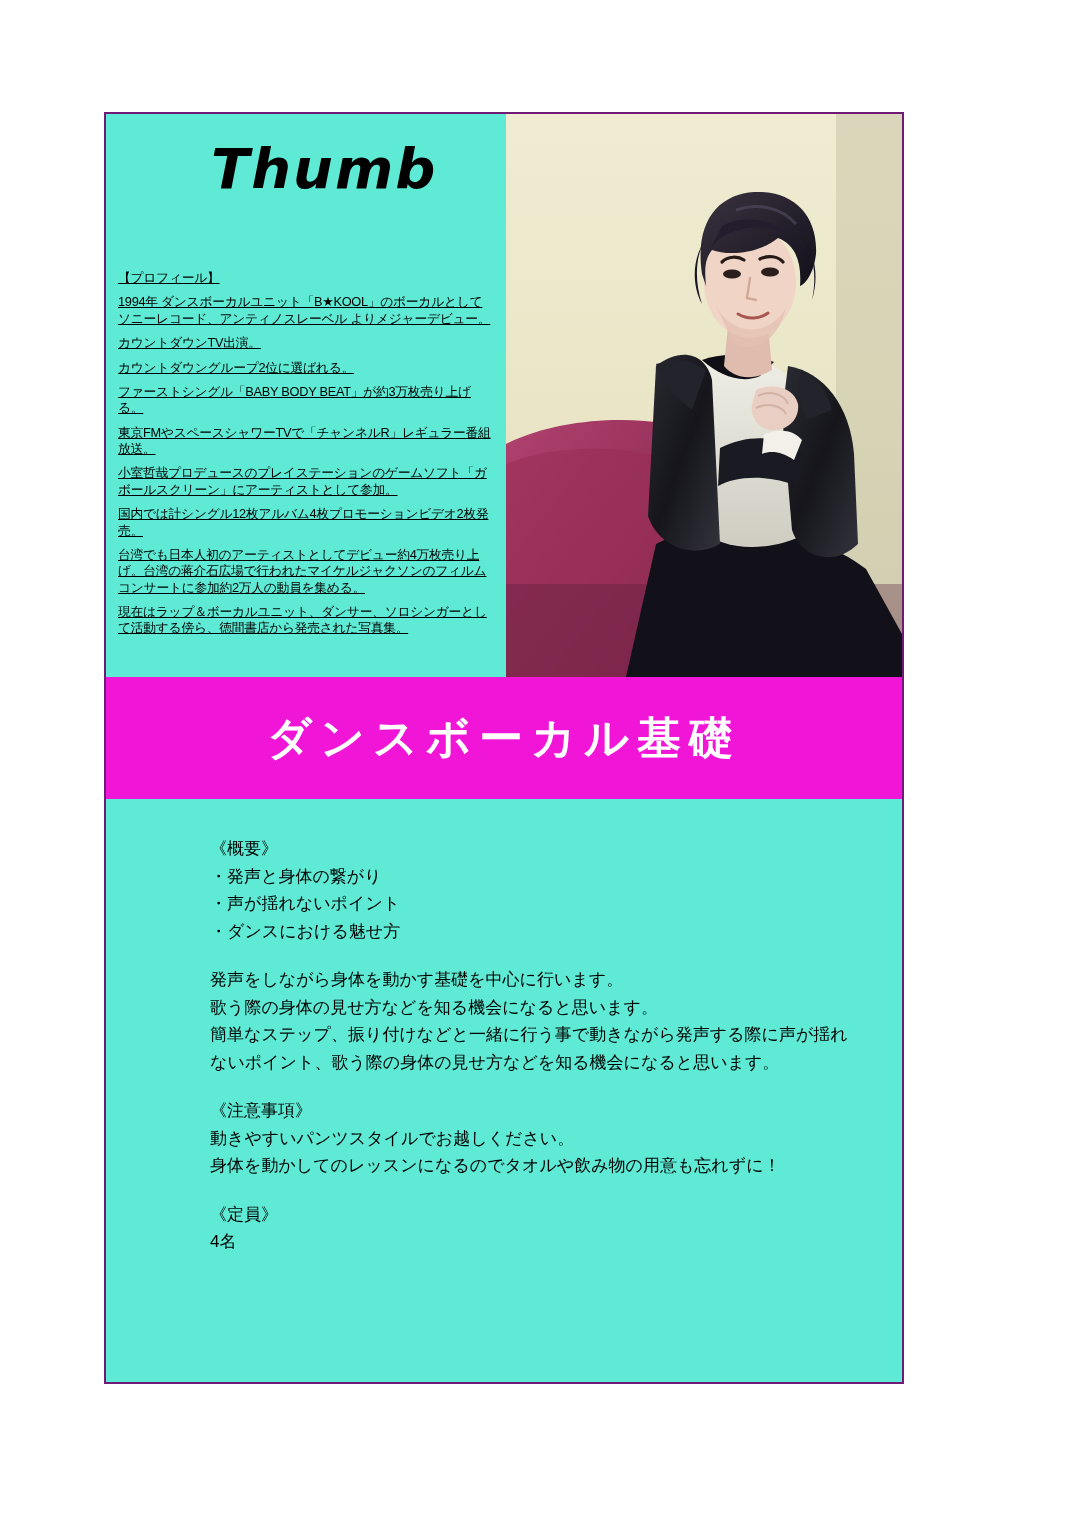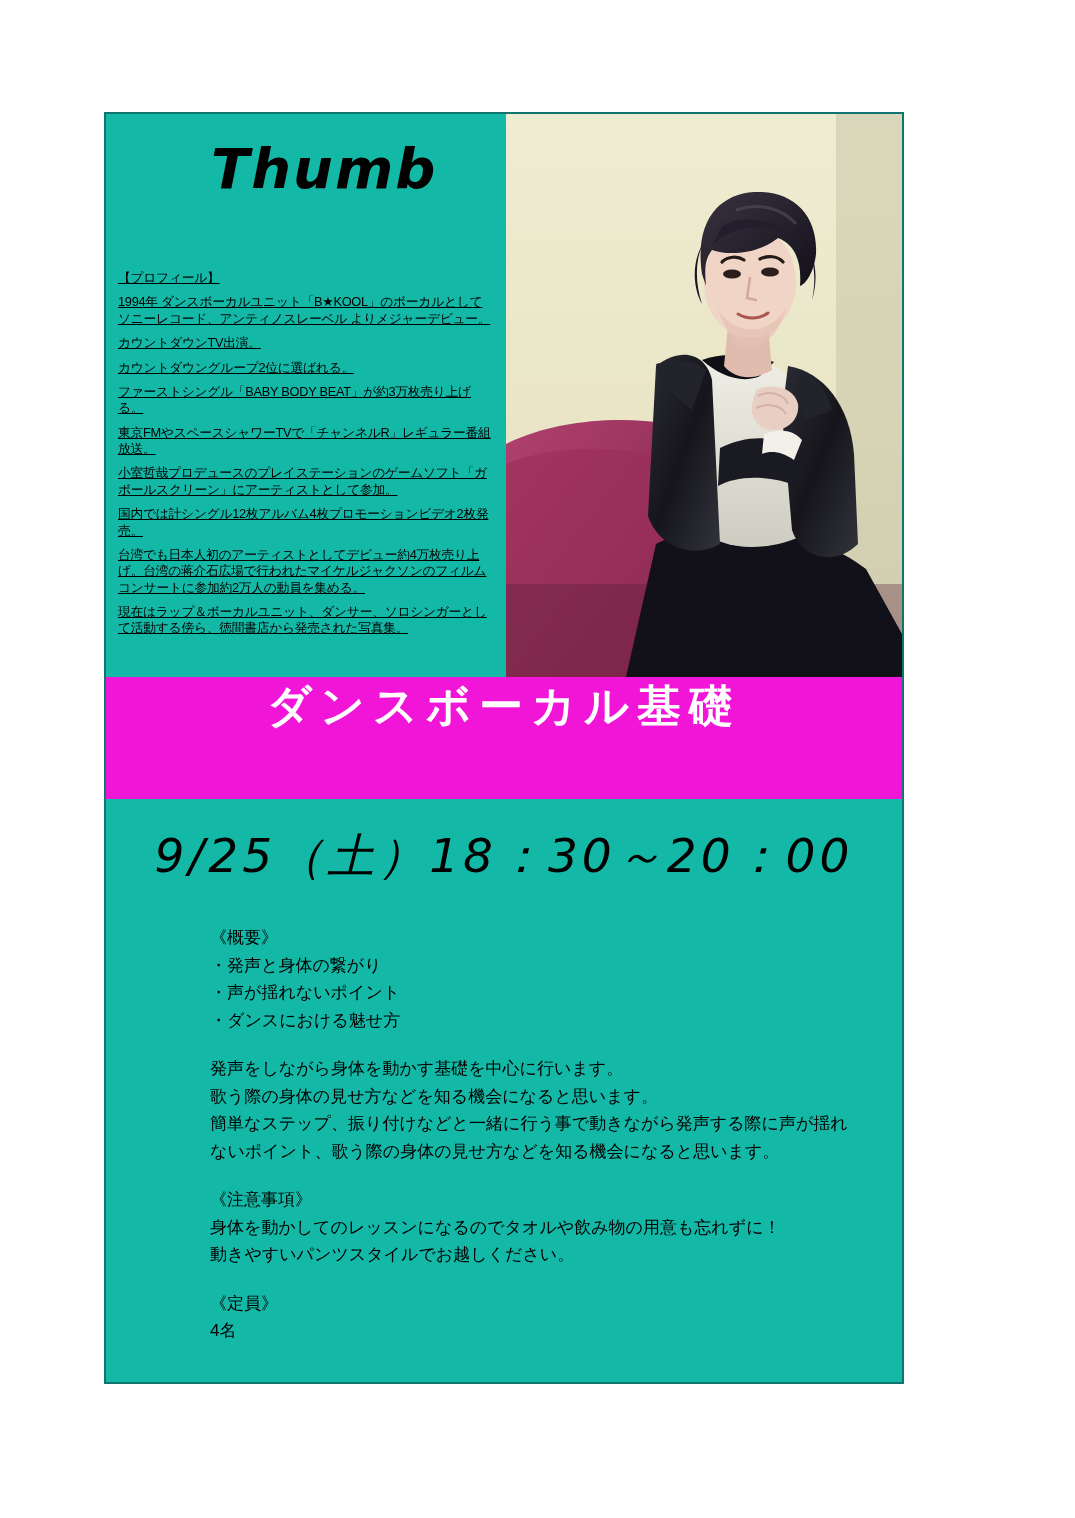--- a/index.html
+++ b/index.html
@@ -15,23 +15,23 @@
     overflow: hidden;
   }
 
   
   #flyer {
     position: absolute;
     left: 104px;
     top: 112px;
     width: 800px;
     height: 1272px;
-    border: 2px solid #0f766e;
+    border: 2px solid #701a75;
     box-sizing: border-box;
-    background: #14b8a6;
+    background: #5eead4;
   }
 
   
   .top-section {
     position: relative;
     height: 563px;
     width: 100%;
     overflow: hidden;
   }
 
@@ -79,21 +79,21 @@
   }
   .photo svg { display: block; }
 
   
   .band {
     position: relative;
     width: 100%;
     height: 122px;
     background: #f115d8;
     display: flex;
-    align-items: flex-start;
+    align-items: center;
     justify-content: center;
   }
   .band-text {
     font-family: "DejaVu Sans", sans-serif;
     font-size: 44px;
     font-weight: bold;
     color: #ffffff;
     letter-spacing: 8px;
     white-space: nowrap;
   }
@@ -235,39 +235,38 @@
 
         <rect x="0" y="0" width="396" height="563" fill="none"></rect>
       </svg>
     </div>
   </div>
 
   <div class="band">
     <div class="band-text">ダンスボーカル基礎</div>
   </div>
 
-  <div class="date-line">9/25（土）18：30～20：00</div>
 
   <div class="body-copy">
     <p>《概要》</p>
     <p>・発声と身体の繋がり</p>
     <p>・声が揺れないポイント</p>
     <p>・ダンスにおける魅せ方</p>
 
     <div class="gap"></div>
 
     <p>発声をしながら身体を動かす基礎を中心に行います。</p>
     <p>歌う際の身体の見せ方などを知る機会になると思います。</p>
     <p>簡単なステップ、振り付けなどと一緒に行う事で動きながら発声する際に声が揺れないポイント、歌う際の身体の見せ方などを知る機会になると思います。</p>
 
     <div class="gap"></div>
 
     <p>《注意事項》</p>
+    <p>動きやすいパンツスタイルでお越しください。</p>
     <p>身体を動かしてのレッスンになるのでタオルや飲み物の用意も忘れずに！</p>
-    <p>動きやすいパンツスタイルでお越しください。</p>
 
     <div class="gap"></div>
 
     <p>《定員》</p>
     <p>4名</p>
   </div>
 
 
 </div>
 

